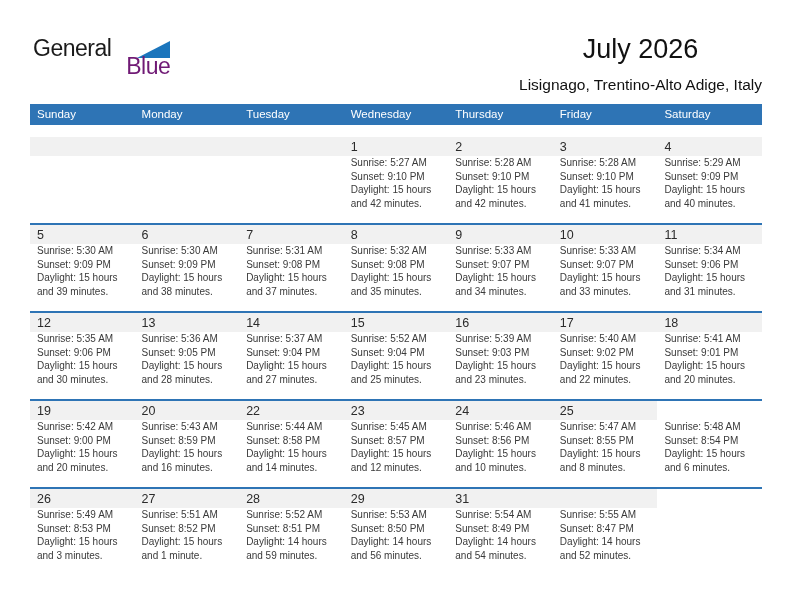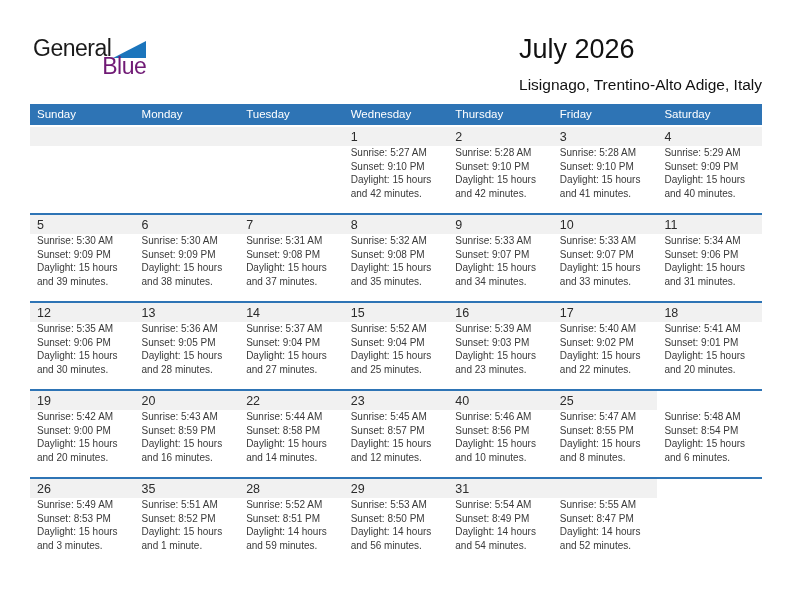--- a/index.html
+++ b/index.html
@@ -7,38 +7,38 @@
     width: 792px; height: 612px;
     font-family: "Liberation Sans", sans-serif;
     position: relative;
     overflow: hidden;
     color: #1a1a1a;
   }
   .page { position: absolute; inset: 0; background: #fff; }
 
   
   .logo { position: absolute; left: 33px; top: 37px; }
-  .logo-row1 { display: flex; align-items: flex-end; }
+  .logo-row1 { display: flex; align-items: flex-end; gap: 24px; }
   .logo-general { font-size: 23px; color: #1a1a1a; letter-spacing: -0.5px; line-height: 22px; }
   .logo-triangle {
     width: 0; height: 0; margin-left: 2px; margin-bottom: 1px;
     border-left: 33px solid transparent;
     border-bottom: 17px solid #1b75bc;
   }
   .logo-blue { font-size: 23px; color: #701a75; letter-spacing: -0.5px; margin-left: 45px; margin-top: -4px; line-height: 22px; text-align: right; }
 
-  .title-block { position: absolute; right: 30px; top: 34px; text-align: left; }
+  .title-block { position: absolute; right: 30px; top: 34px; text-align: center; }
   .cal-title { font-size: 27px; color: #111; line-height: 30px; }
   .cal-subtitle { font-size: 15.5px; color: #111; margin-top: 12px; }
 
   
   .calendar { position: absolute; left: 30px; top: 104px; width: 732px; }
   .cal-head {
     display: grid; grid-template-columns: repeat(7, 1fr);
-    background: #2e74b5; height: 21px; margin-bottom: 2px;
+    background: #2e74b5; height: 21px; margin-bottom: 12px;
   }
   .cal-head .dow {
     color: #ffffff; font-size: 11.5px; line-height: 21px; padding-left: 7px;
     overflow: hidden; white-space: nowrap;
   }
   .week { border-top: 2px solid #2e74b5; }
   .week:first-of-type { border-top: none; }
   .num-row { display: grid; grid-template-columns: repeat(7, 1fr); }
   .num-cell { background: #f1f1f1; height: 19px; font-size: 12.5px; line-height: 20px; padding-left: 7px; color: #2b2b2b; }
   .detail-row { display: grid; grid-template-columns: repeat(7, 1fr); height: 67px; padding-top: 0; }
@@ -223,21 +223,21 @@
               <div class="detail-line">and 20 minutes.</div>
             </div>
           </div>
         </div>
         <div class="week">
           <div class="num-row">
             <div class="num-cell">19</div>
             <div class="num-cell">20</div>
             <div class="num-cell">22</div>
             <div class="num-cell">23</div>
-            <div class="num-cell">40</div>
+            <div class="num-cell">24</div>
             <div class="num-cell">25</div>
           </div>
           <div class="detail-row">
             <div class="detail-cell">
               <div class="detail-line">Sunrise: 5:42 AM</div>
               <div class="detail-line">Sunset: 9:00 PM</div>
               <div class="detail-line">Daylight: 15 hours</div>
               <div class="detail-line">and 20 minutes.</div>
             </div>
             <div class="detail-cell">
@@ -274,21 +274,21 @@
               <div class="detail-line">Sunrise: 5:48 AM</div>
               <div class="detail-line">Sunset: 8:54 PM</div>
               <div class="detail-line">Daylight: 15 hours</div>
               <div class="detail-line">and 6 minutes.</div>
             </div>
           </div>
         </div>
         <div class="week">
           <div class="num-row">
             <div class="num-cell">26</div>
-            <div class="num-cell">35</div>
+            <div class="num-cell">27</div>
             <div class="num-cell">28</div>
             <div class="num-cell">29</div>
             <div class="num-cell">31</div>
             <div class="num-cell"></div>
           </div>
           <div class="detail-row">
             <div class="detail-cell">
               <div class="detail-line">Sunrise: 5:49 AM</div>
               <div class="detail-line">Sunset: 8:53 PM</div>
               <div class="detail-line">Daylight: 15 hours</div>

